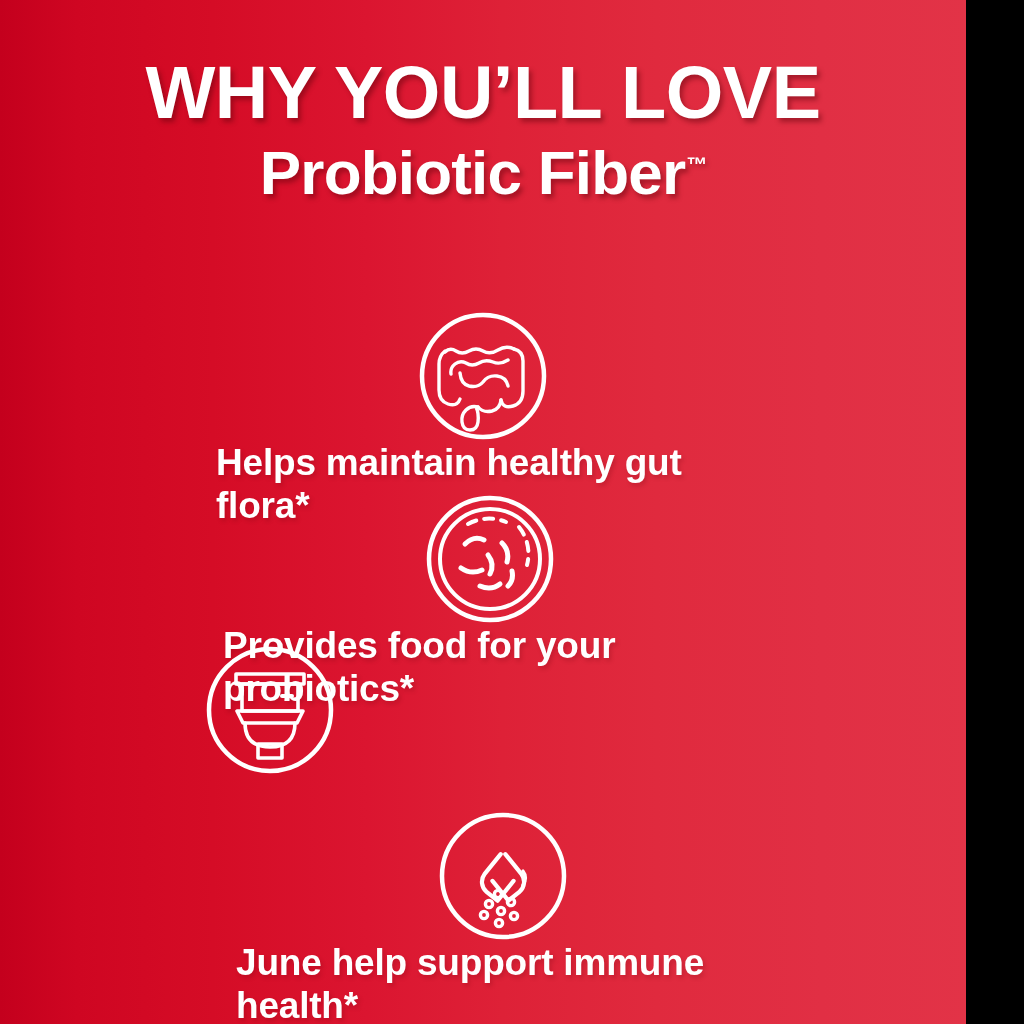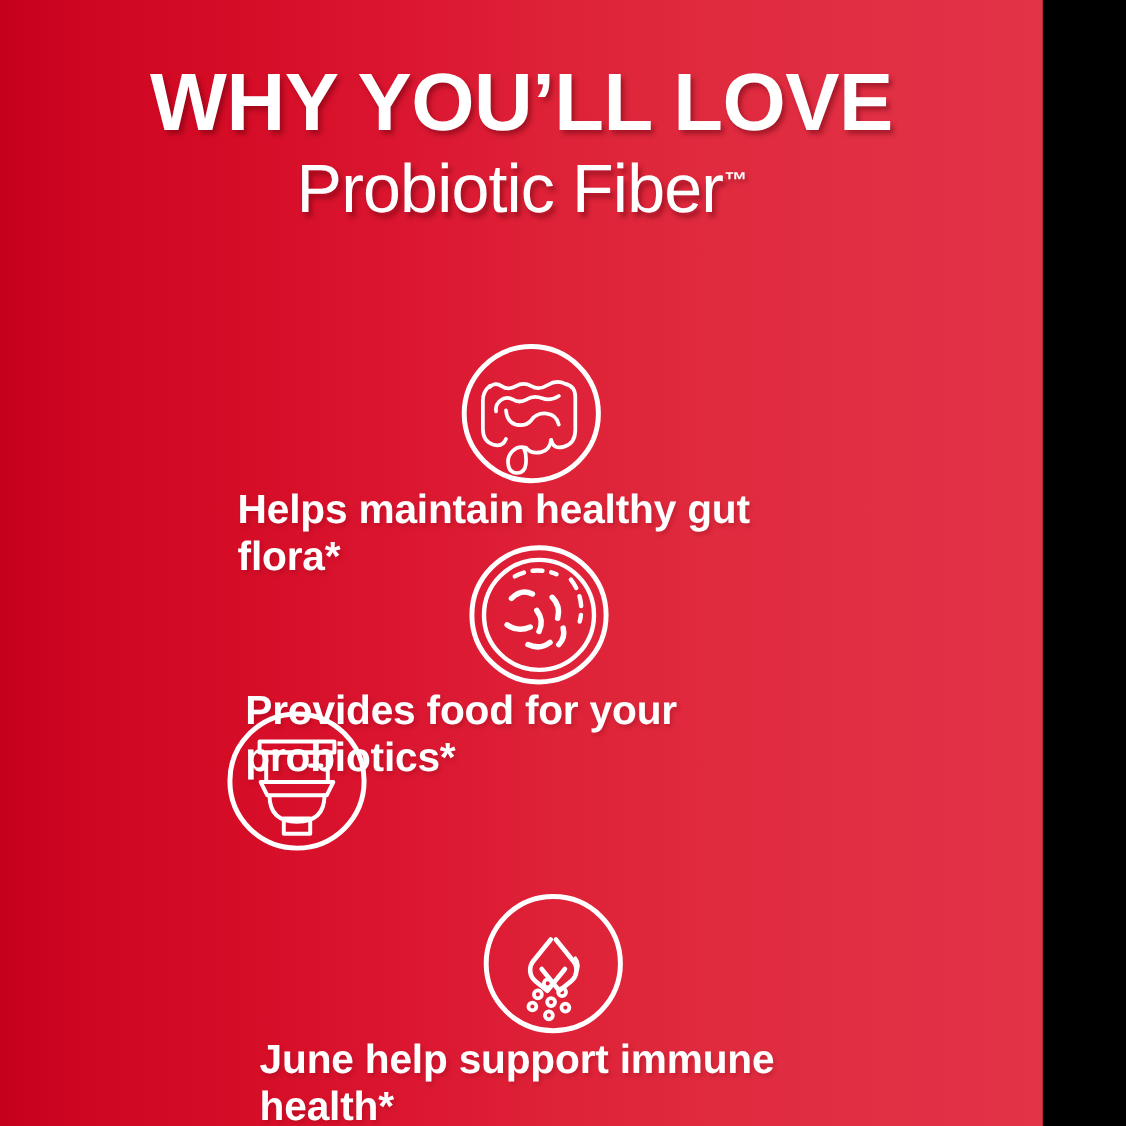--- a/index.html
+++ b/index.html
@@ -19,20 +19,21 @@
       90deg,
       #c4001d 0%,
       #cf0622 8%,
       #d50c26 22%,
       #db1530 38%,
       #de2137 52%,
       #e02a3e 68%,
       #e12f44 85%,
       #e23347 100%
     );
+    padding-left: 18px;
   }
 
   
   .headline {
     position: absolute;
     left: 0;
     right: 0;
     top: 56px;
     text-align: center;
     color: #ffffff;
@@ -50,21 +51,21 @@
 
   .headline-line2-wrap {
     display: block;
     margin-top: 12px;
     line-height: 1.0;
     white-space: nowrap;
   }
 
   .headline-line2 {
     font-size: 62px;
-    font-weight: 400;
+    font-weight: 700;
     letter-spacing: -0.8px;
     text-shadow: 3px 4px 5px rgba(90, 0, 10, 0.45);
   }
 
   .tm-mark {
     font-size: 21px;
     font-weight: 700;
     vertical-align: super;
     position: relative;
     top: -16px;

